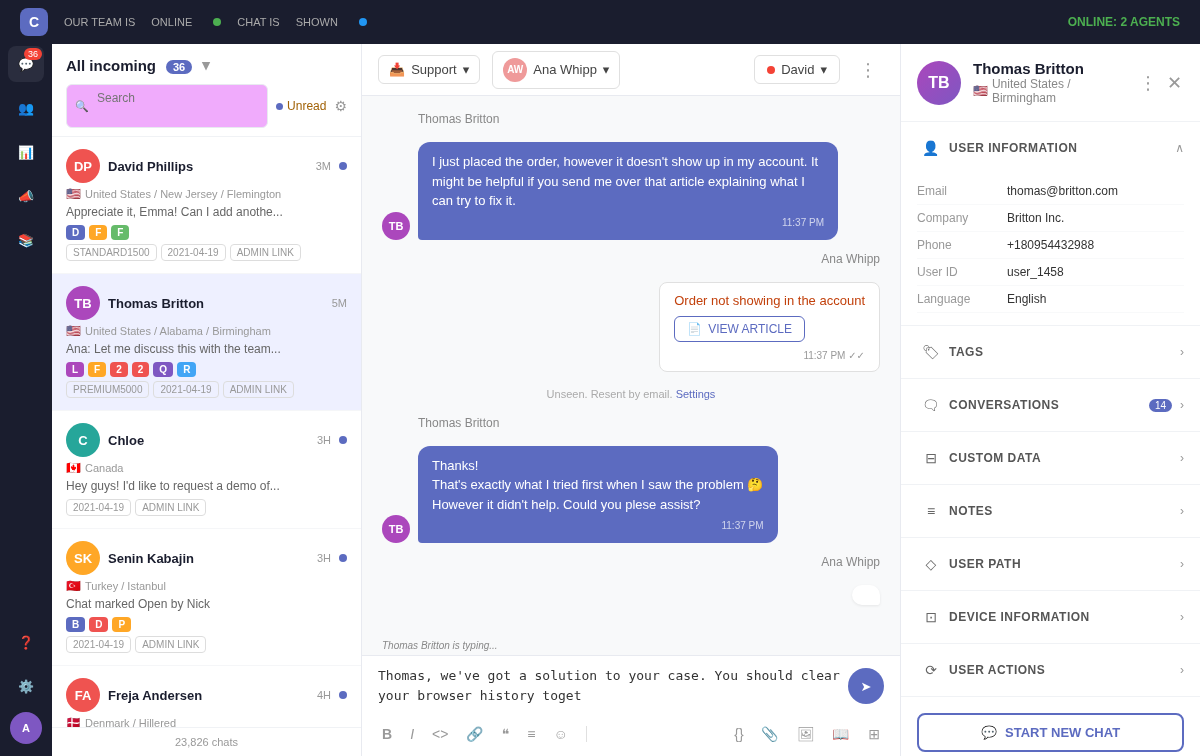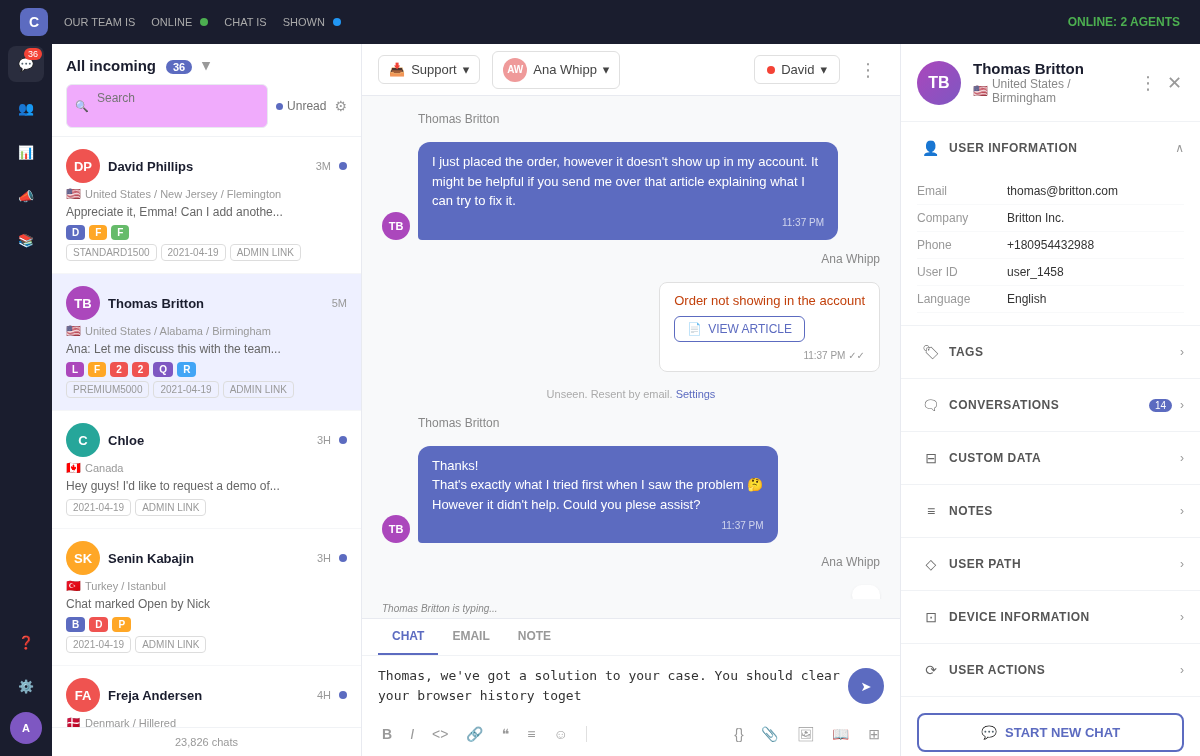--- a/index.html
+++ b/index.html
@@ -2,21 +2,21 @@
 <html><head>
   <meta charset="utf-8">
   <style>
     * { box-sizing: border-box; margin: 0; padding: 0; }
     body { font-family: -apple-system, BlinkMacSystemFont, 'Segoe UI', sans-serif; font-size: 13px; background: #f0f2f5; display: flex; height: 756px; overflow: hidden; }
 
     
     .topbar { position: fixed; top: 0; left: 0; right: 0; height: 44px; background: #1a1d2e; display: flex; align-items: center; justify-content: space-between; padding: 0 20px; z-index: 100; }
     .topbar-left { display: flex; align-items: center; gap: 16px; color: #aaa; font-size: 11px; }
     .topbar-logo { width: 28px; height: 28px; background: #5c6bc0; border-radius: 8px; display: flex; align-items: center; justify-content: center; color: white; font-weight: bold; font-size: 14px; }
-    .status-badge { display: flex; align-items: center; gap: 8px; color: #aaa; font-size: 11px; }
+    .status-badge { display: flex; align-items: center; gap: 21px; color: #aaa; font-size: 11px; }
     .status-dot { width: 8px; height: 8px; border-radius: 50%; }
     .status-dot.green { background: #4caf50; }
     .status-dot.blue { background: #2196f3; }
     .topbar-right { color: #4caf50; font-size: 12px; font-weight: 600; }
 
     
     .icon-sidebar { width: 52px; background: #1a1d2e; display: flex; flex-direction: column; align-items: center; padding-top: 44px; padding-bottom: 10px; gap: 4px; flex-shrink: 0; }
     .icon-btn { width: 36px; height: 36px; border-radius: 8px; display: flex; align-items: center; justify-content: center; color: #666; cursor: pointer; position: relative; margin: 2px 0; }
     .icon-btn.active { background: #2a2d3e; color: #7986cb; }
     .icon-btn .badge { position: absolute; top: 2px; right: 2px; background: #f44336; color: white; font-size: 9px; border-radius: 8px; padding: 1px 4px; min-width: 16px; text-align: center; }
@@ -25,21 +25,21 @@
     
     .conv-list { width: 310px; background: white; border-right: 1px solid #e8eaf0; display: flex; flex-direction: column; padding-top: 44px; flex-shrink: 0; }
     .conv-list-header { padding: 12px 14px 8px; border-bottom: 1px solid #f0f2f5; }
     .conv-list-title-row { display: flex; align-items: center; justify-content: space-between; margin-bottom: 10px; }
     .conv-count-badge { background: #5c6bc0; color: white; font-size: 11px; border-radius: 10px; padding: 1px 7px; margin-left: 6px; }
     .conv-dropdown-btn { display: flex; align-items: flex-end; gap: 4px; font-size: 15px; font-weight: 600; color: #1a1d2e; cursor: pointer; }
     .search-row { display: flex; align-items: center; gap: 8px; }
     .search-input-wrap { flex: 1; position: relative; }
     .search-input { width: 100%; padding: 6px 10px 22px 30px; border: 1px solid #e8eaf0; border-radius: 6px; font-size: 12px; color: #333; background: #f0abfc; outline: none; }
     .search-icon-inner { position: absolute; left: 9px; top: 50%; transform: translateY(-50%); color: #999; font-size: 11px; }
-    .unread-btn { display: flex; align-items: center; gap: 4px; color: #737373; font-size: 12px; cursor: pointer; white-space: nowrap; }
+    .unread-btn { display: flex; align-items: center; gap: 4px; color: #a16207; font-size: 12px; cursor: pointer; white-space: nowrap; }
     .unread-dot { width: 7px; height: 7px; background: #5c6bc0; border-radius: 50%; }
     .settings-icon { color: #999; cursor: pointer; font-size: 14px; }
 
     .conv-items { flex: 1; overflow-y: auto; }
     .conv-item { padding: 12px 14px; border-bottom: 1px solid #f5f6f8; cursor: pointer; position: relative; }
     .conv-item.active { background: #eef0ff; }
     .conv-item-header { display: flex; align-items: center; gap: 8px; margin-bottom: 4px; }
     .avatar { width: 34px; height: 34px; border-radius: 50%; display: flex; align-items: center; justify-content: center; font-weight: 700; font-size: 13px; color: white; flex-shrink: 0; }
     .conv-name { font-weight: 600; font-size: 13px; color: #1a1d2e; flex: 1; }
     .conv-time { font-size: 11px; color: #999; }
@@ -366,25 +366,20 @@
 
     </div>
 
   </div>
 
   <div class="typing-indicator">
     <span>Thomas Britton is typing...</span>
   </div>
 
   <div class="chat-input-area">
-    <div class="chat-tabs">
-      <div class="chat-tab active">CHAT</div>
-      <div class="chat-tab">EMAIL</div>
-      <div class="chat-tab">NOTE</div>
-    </div>
     <div class="chat-input-row">
       <textarea class="chat-input" style="">Thomas, we've got a solution to your case. You should clear your browser history toget</textarea>
       <div class="send-btn">
         <span>➤</span>
       </div>
     </div>
     <div class="toolbar-row">
       <span class="toolbar-btn"><b>B</b></span>
       <span class="toolbar-btn"><i>I</i></span>
       <span class="toolbar-btn">&lt;&gt;</span>

